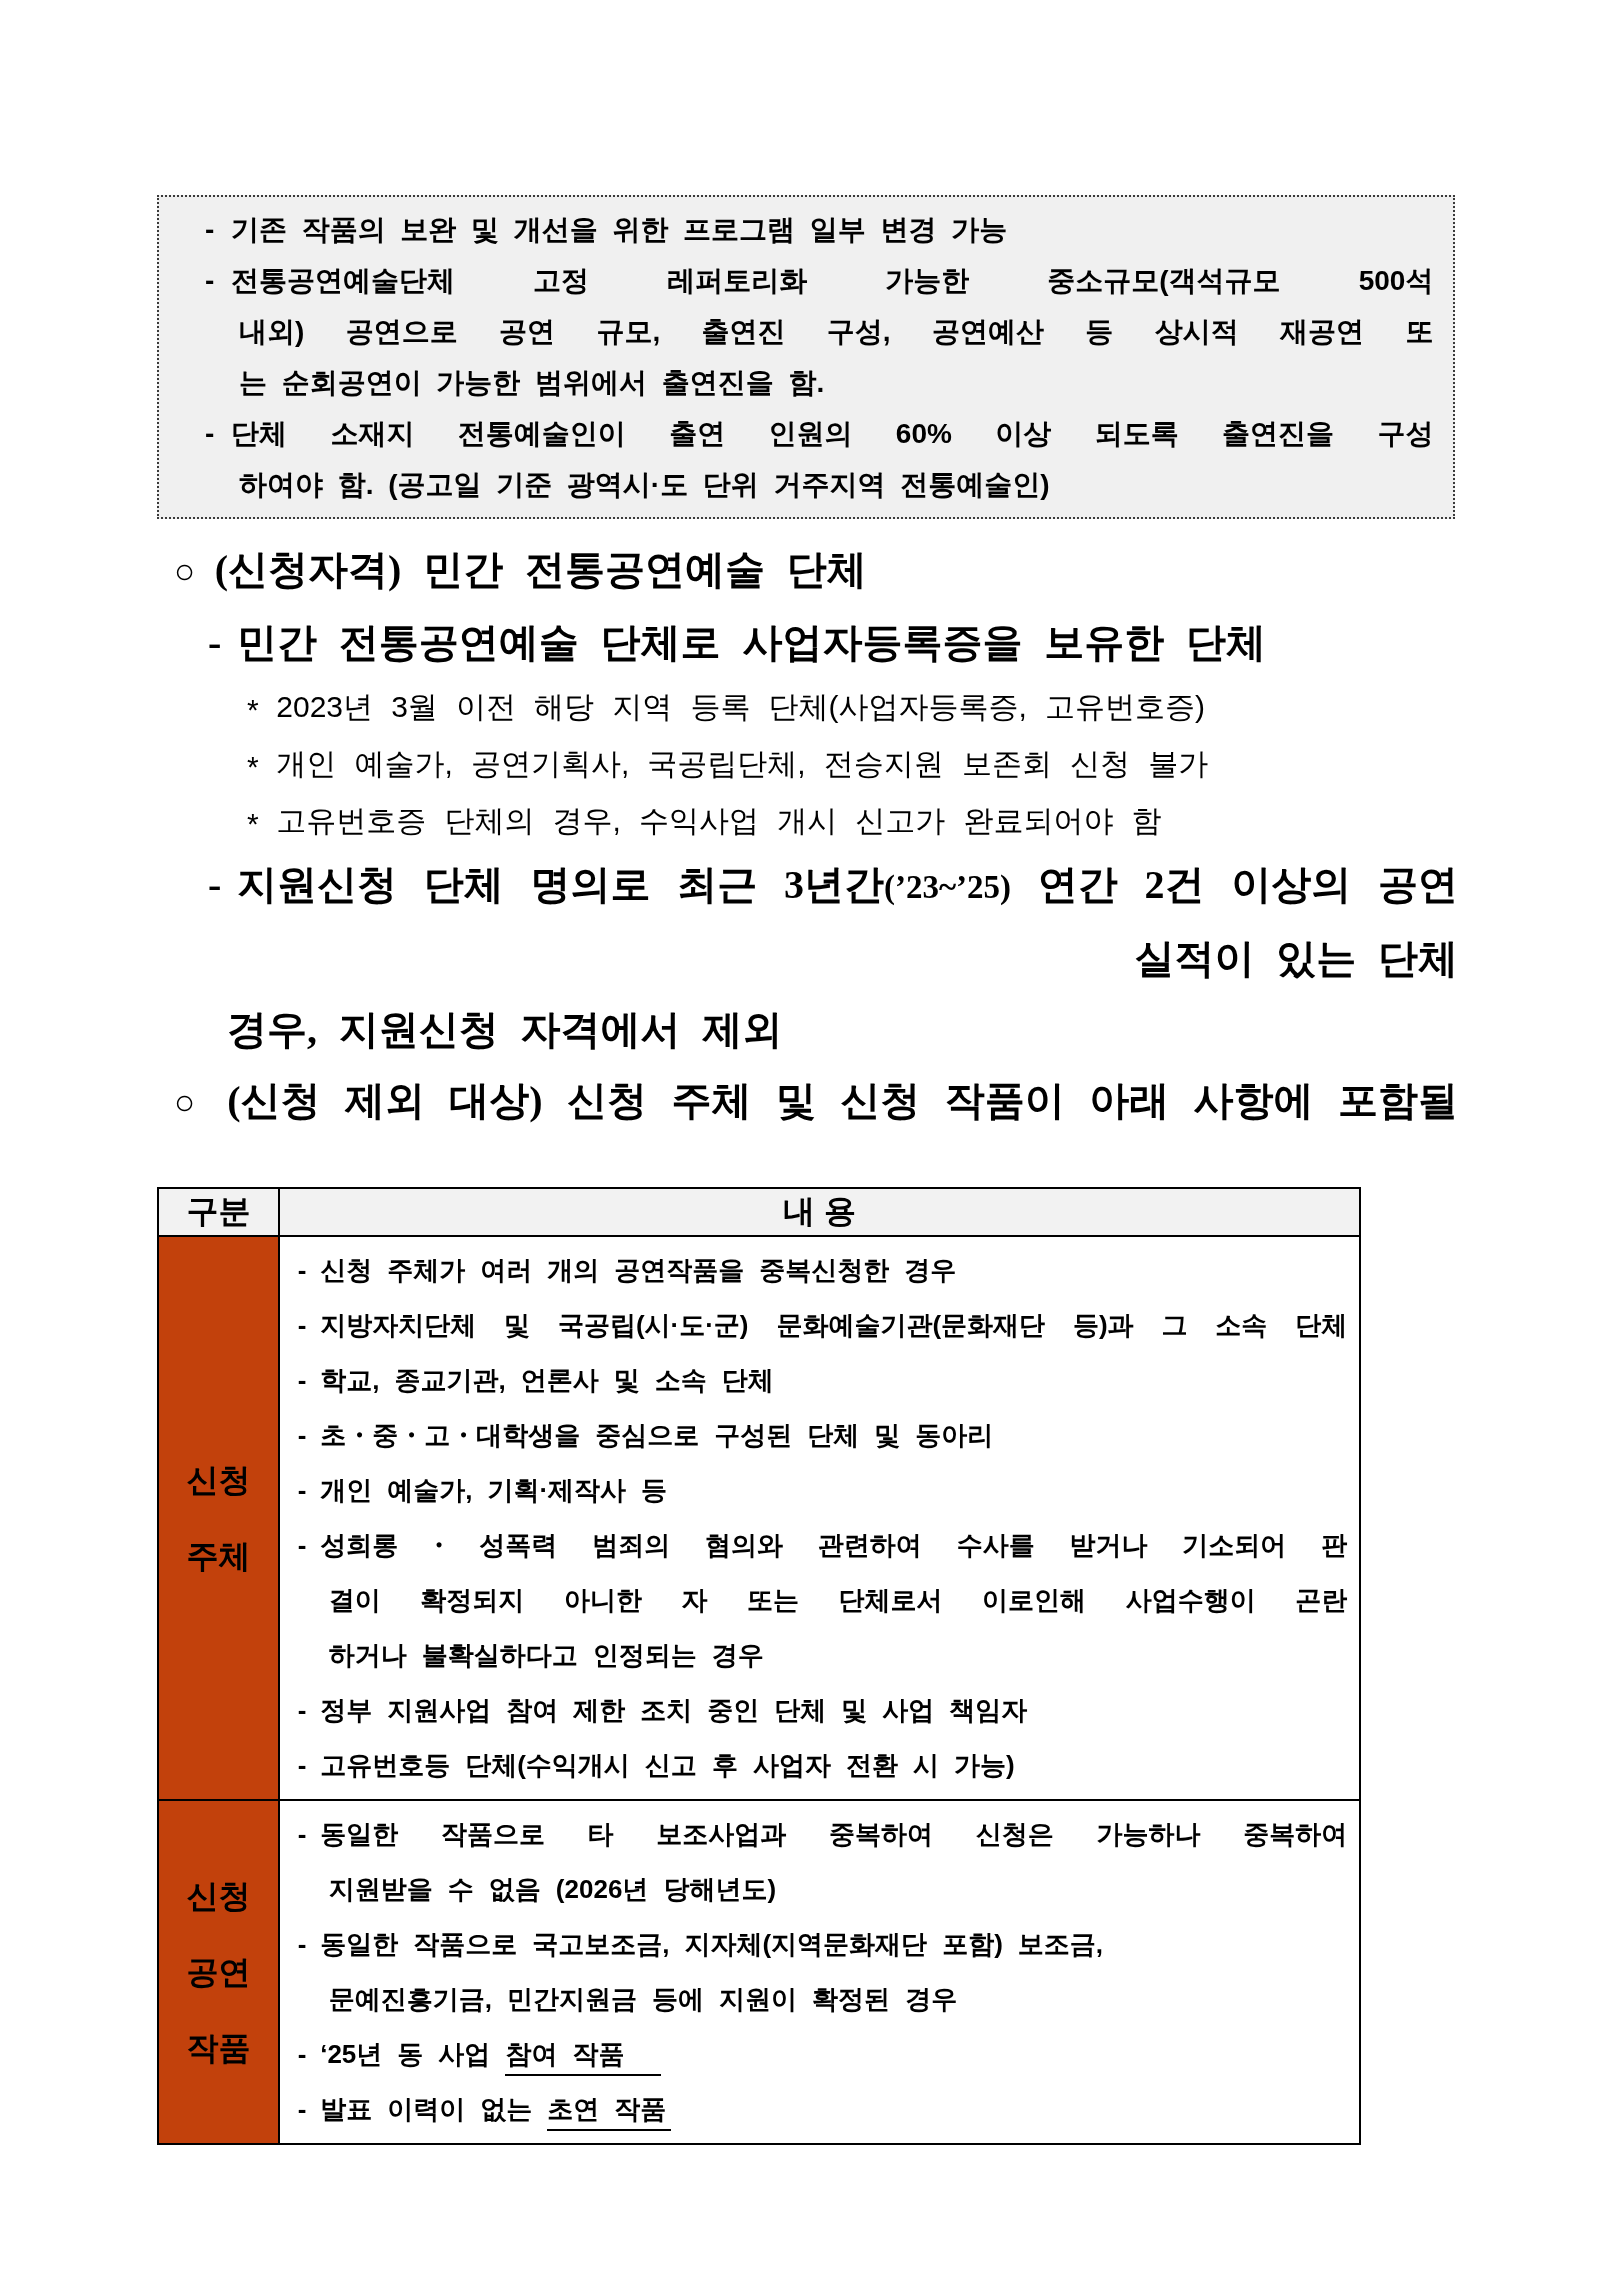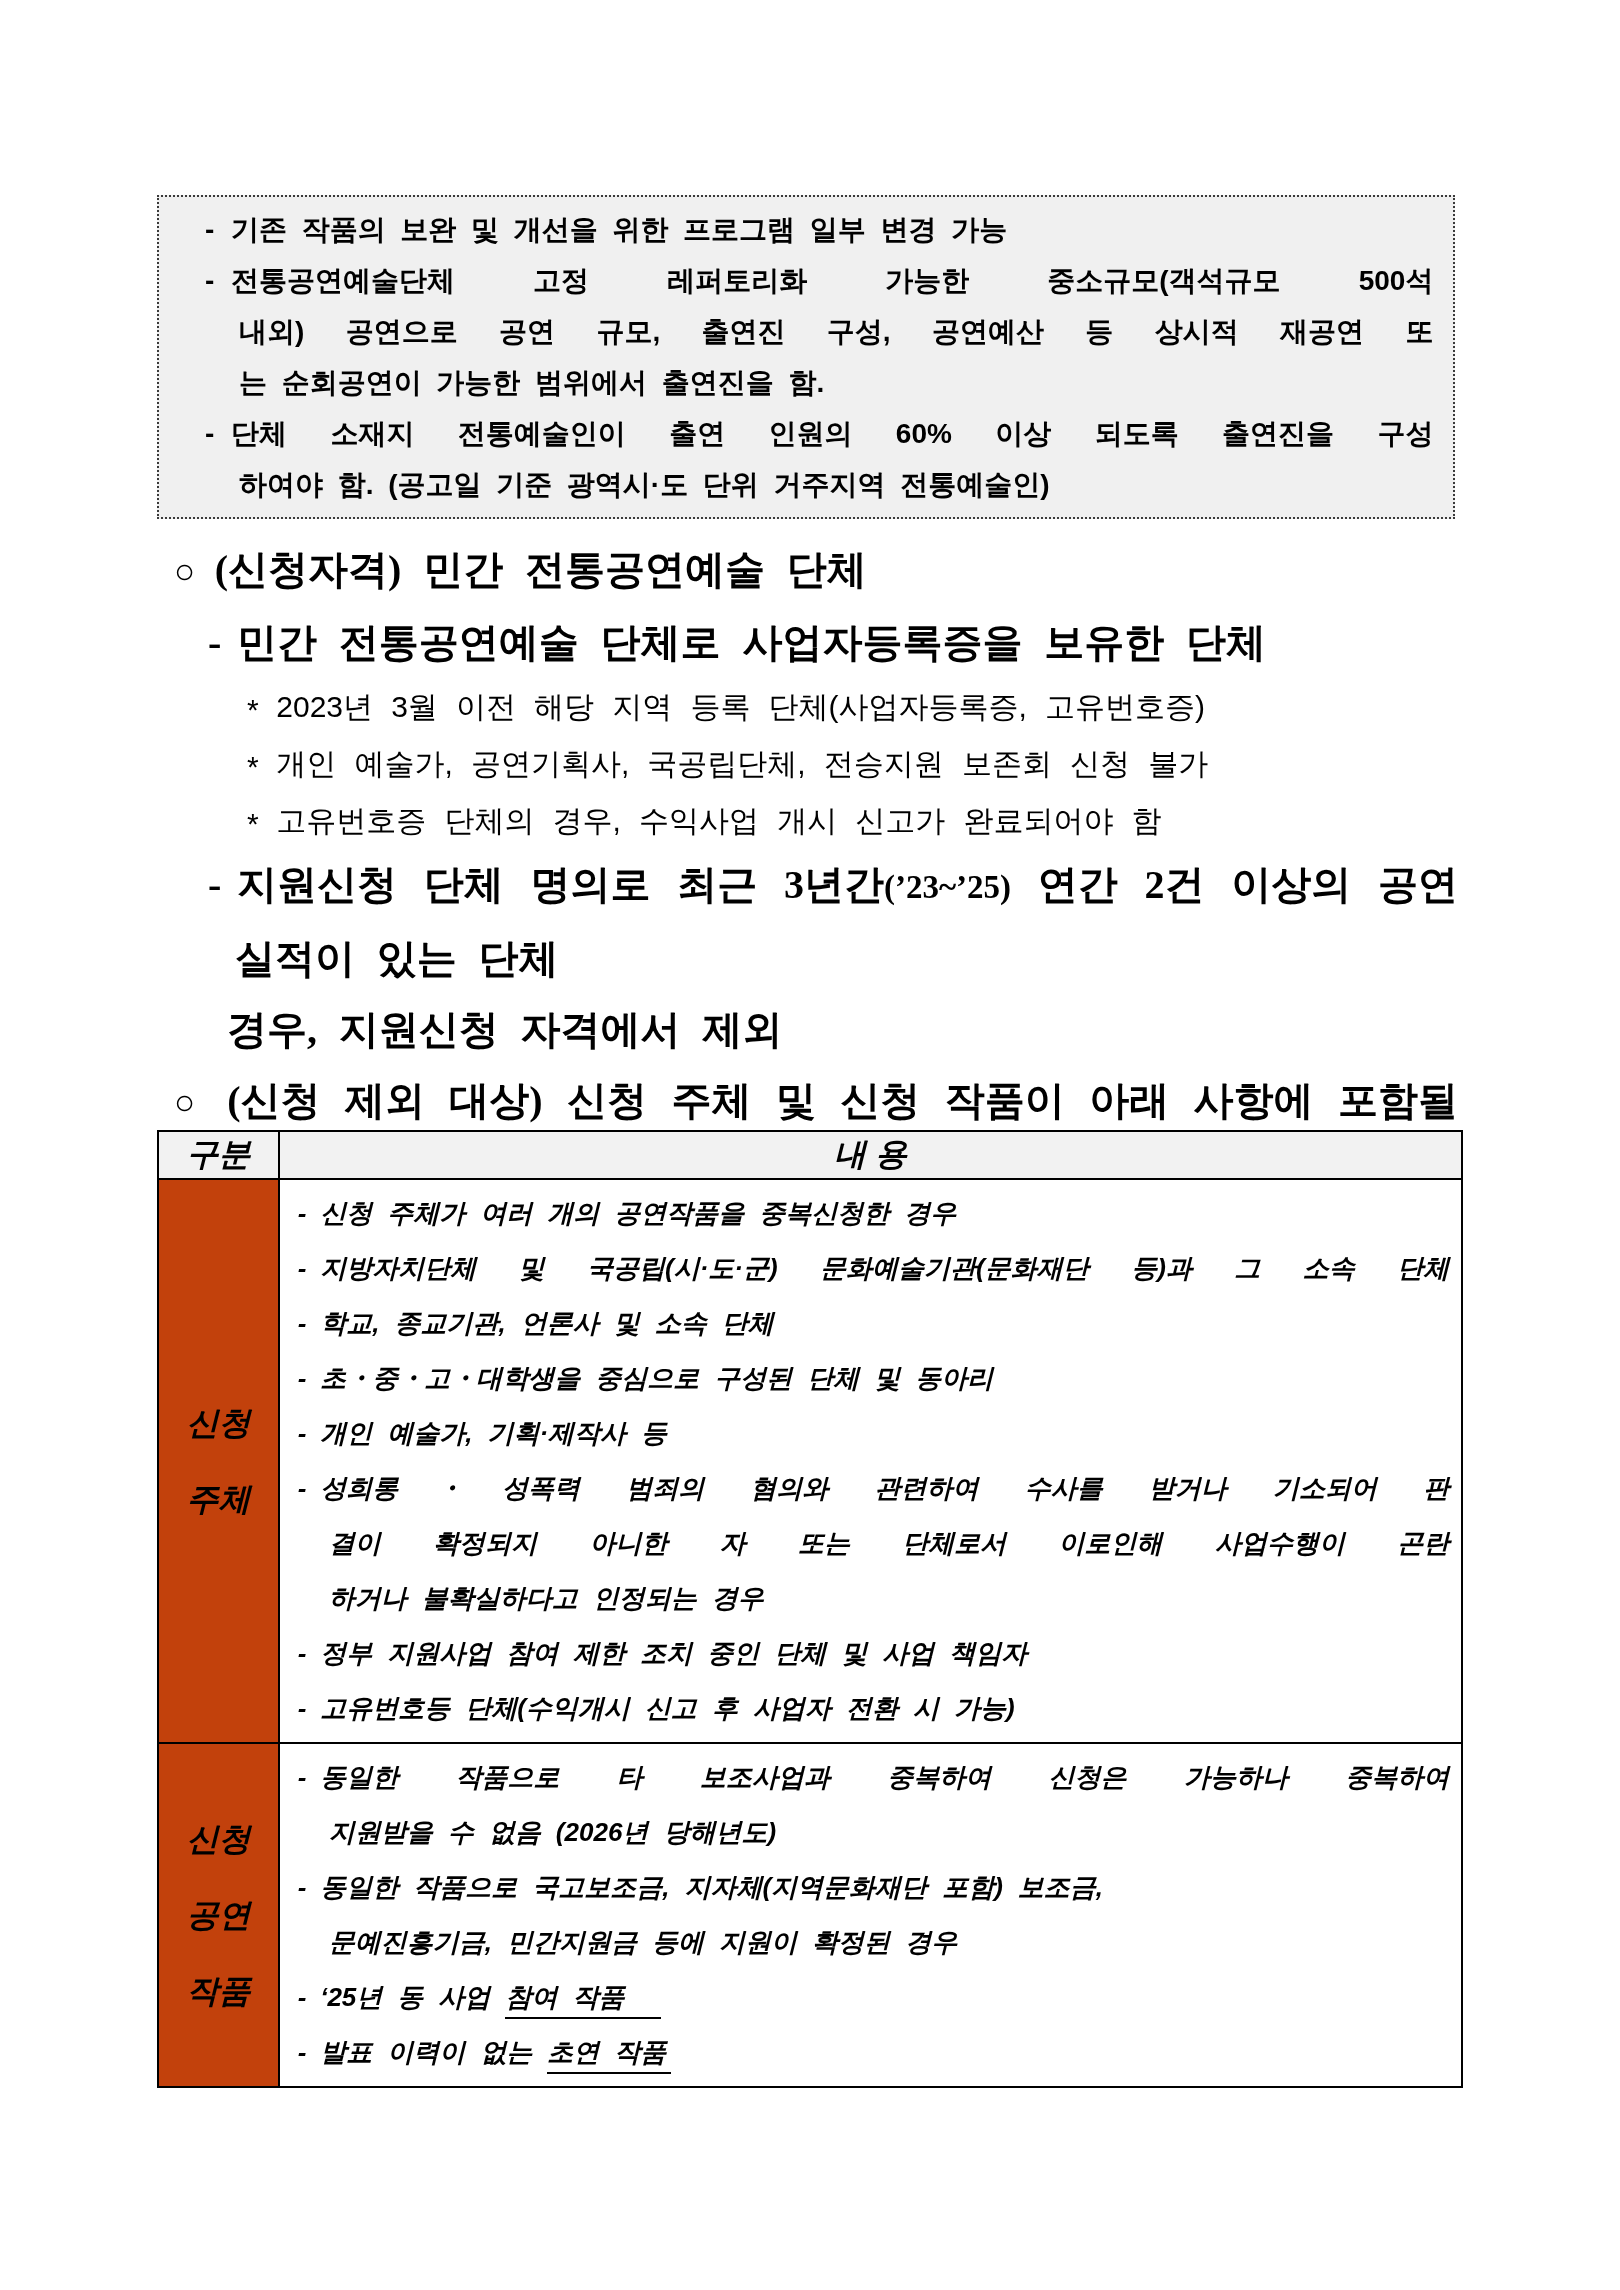--- a/index.html
+++ b/index.html
@@ -19,32 +19,32 @@
   .nb-line.jst{text-align:justify;text-align-last:justify;word-spacing:0;white-space:normal;}
   .nb-line .mk{margin-right:16.7px;}
 
   
   .outline{position:absolute;left:0;top:534px;width:1620px;}
   .ol-line{font-family:"Liberation Serif",serif;font-weight:600;font-size:40px;
            line-height:71px;word-spacing:11.8px;padding-right:162px;}
   .ol-line.t-o{padding-left:174px;}
   .ol-line.t-o-cont{padding-left:227px;}
   .ol-line.t-d{padding-left:208px;}
-  .ol-line.t-d-cont{padding-left:235px;}
+  .ol-line.t-d-cont{padding-left:235px;text-align:right;}
   .ol-line.t-s{font-family:"Liberation Sans",sans-serif;font-weight:500;
                font-size:30px;line-height:57px;word-spacing:9.8px;padding-left:247px;}
   .ol-line.jst{text-align:justify;text-align-last:justify;word-spacing:2px;}
   .ol-line .mk{margin-right:15.7px;}
   .ol-line.t-o .mk{margin-right:19.6px;font-size:35px;}
   .ol-line.t-s .mk{margin-right:17.6px;position:relative;top:2.9px;}
   .ol-line .small{font-size:33px;}
 
   
-  .xtable{position:absolute;left:157px;top:1130px;width:1306px;
-          border-collapse:collapse;table-layout:fixed;font-style:italic;}
+  .xtable{position:absolute;left:157px;top:1187px;width:1204px;
+          border-collapse:collapse;table-layout:fixed;}
   .xtable td{border:2px solid #000;box-sizing:border-box;}
   .xtable{border:2px solid #000;border-bottom:2.9px solid #000;}
   .xtable .col-label{width:121px;}
   .xtable .head-cell{height:48px;background:#f2f2f2;text-align:center;
           vertical-align:middle;font-weight:bold;font-size:32px;padding:0;}
   .xtable .label-cell{background:#c2410c;text-align:center;vertical-align:middle;
           font-weight:bold;font-size:32px;padding:4px;}
   .label-line{line-height:76px;}
   .xtable .content-cell{background:#fff;vertical-align:middle;padding:5.9px 11.8px 5.9px 8.8px;}
   .tc-line{font-weight:bold;font-size:26px;line-height:55px;word-spacing:7.8px;}

